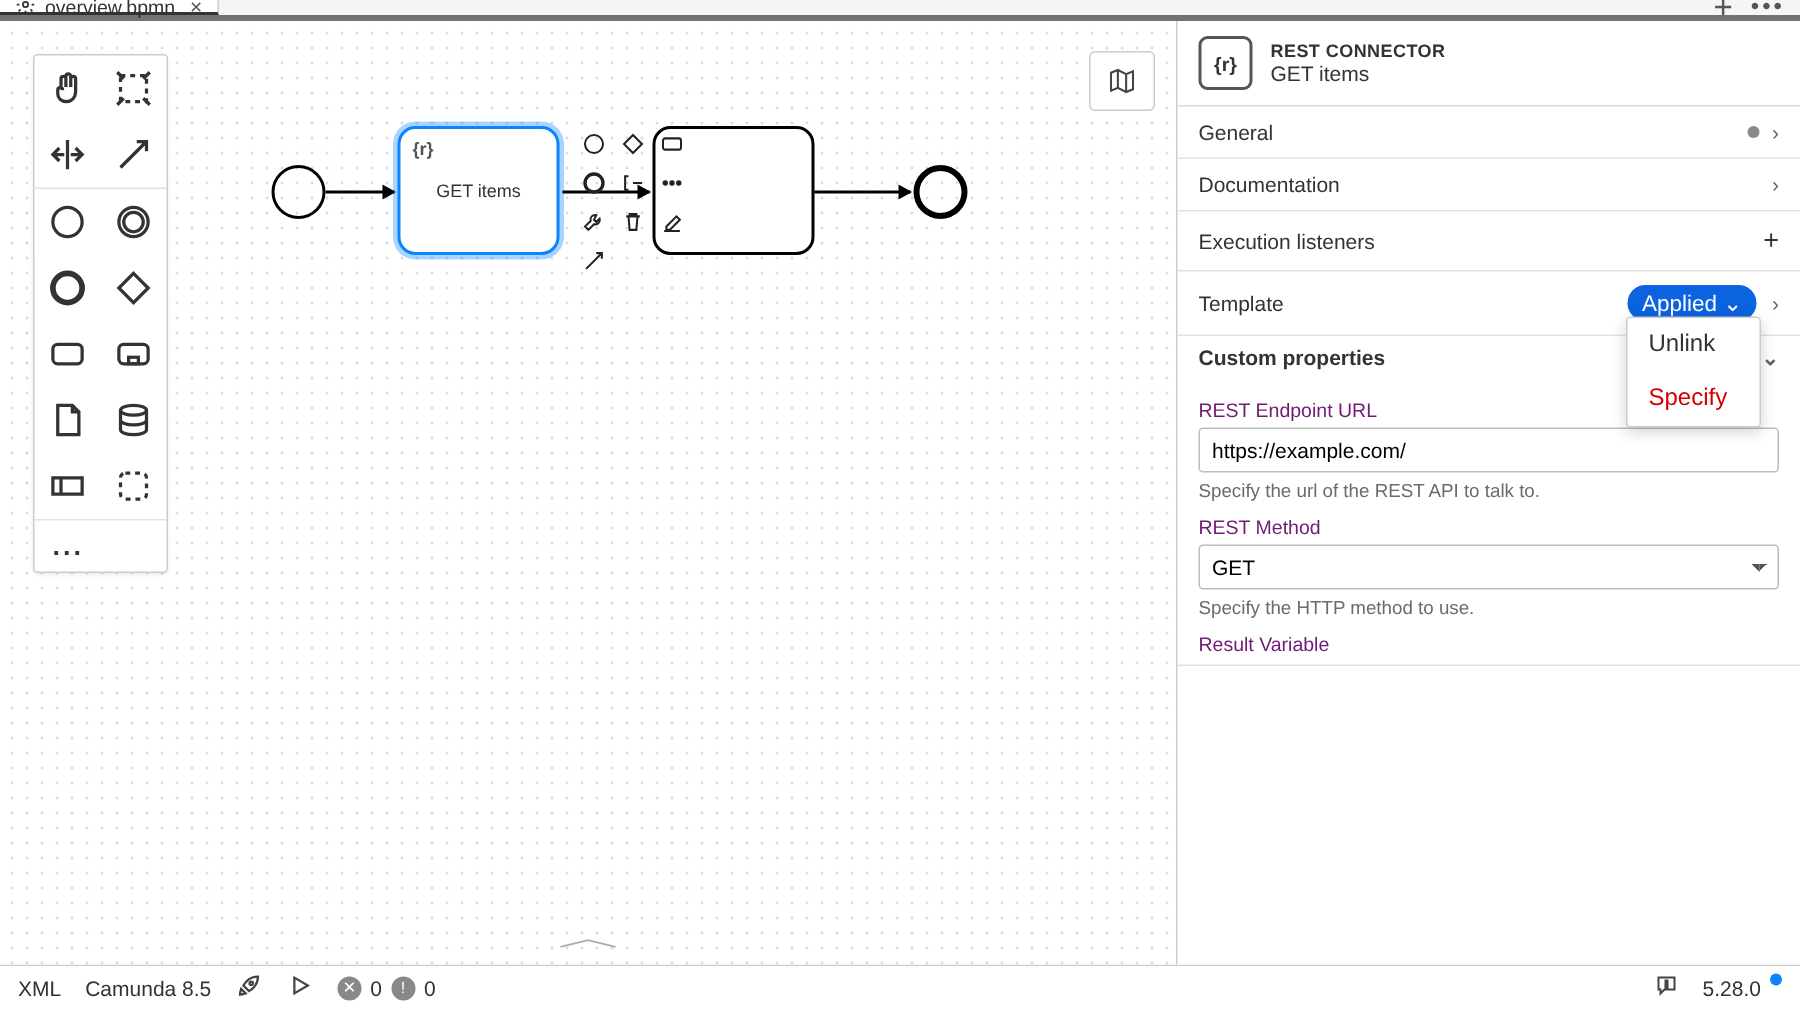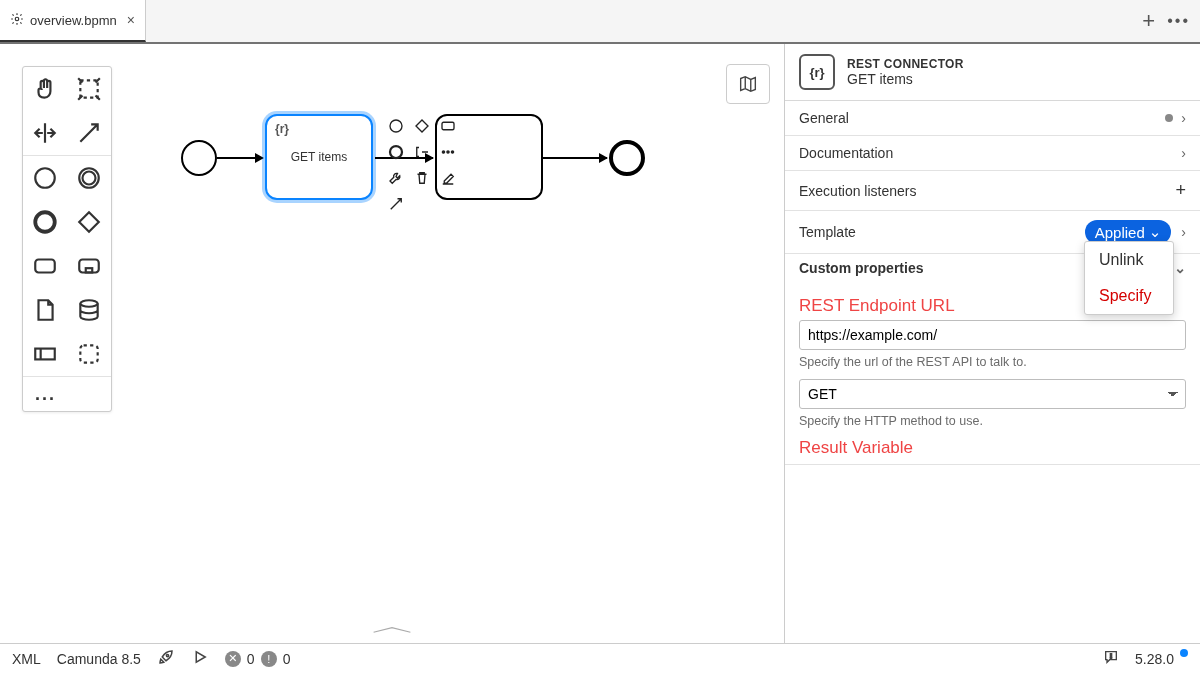--- a/index.html
+++ b/index.html
@@ -1,20 +1,20 @@
 <!DOCTYPE html>
 <html><head>
 <meta charset="utf-8">
 <style>
 * { margin:0; padding:0; box-sizing:border-box; font-family:-apple-system,BlinkMacSystemFont,"Segoe UI",Arial,sans-serif; }
 html,body { width:1200px; height:673px; overflow:hidden; background:#fff; color:#333; }
 .app { display:flex; flex-direction:column; height:100%; }
 
 
-.tabbar { height:44px; background:#f5f5f5; display:flex; align-items:stretch; border-bottom:2px solid #737373; }
+.tabbar { height:14px; background:#f5f5f5; display:flex; align-items:stretch; border-bottom:4px solid #737373; }
 .tab { display:flex; align-items:center; gap:6px; padding:0 10px; background:#fff; border-right:1px solid #ccc; font-size:13px; }
 .tab-gear { width:14px; height:14px; }
 .tab-close { font-size:14px; cursor:pointer; color:#555; margin-left:4px; }
 .tabbar-spacer { flex:1; }
 .tabbar-actions { display:flex; align-items:center; gap:12px; padding:0 10px; font-size:18px; color:#555; }
 
 
 .main { flex:1; display:flex; position:relative; min-height:0; }
 
 
@@ -64,21 +64,21 @@
 
 .section.template { position:relative; }
 .pill { background:#0b63e0; color:#fff; font-size:15px; padding:3px 10px; border-radius:14px; display:flex; align-items:center; gap:4px; }
 .template-menu { position:absolute; right:26px; top:30px; background:#fff; border:1px solid #ccc; border-radius:3px; box-shadow:0 3px 10px rgba(0,0,0,.18); z-index:20; min-width:90px; }
 .template-menu .mi { padding:9px 14px; font-size:16px; cursor:pointer; }
 .template-menu .mi.remove { color:#d40000; }
 
 .section-body { padding:6px 14px 2px; border-bottom:1px solid #e2e2e2; position:relative; }
 .section-body .sec-title { font-weight:600; font-size:14px; display:flex; justify-content:space-between; align-items:center; margin-bottom:20px; }
 
-.field-label { font-size:17px; color:#ef4444; margin:8px 0 4px; }
+.field-label { font-size:13px; color:#701a75; margin:8px 0 4px; }
 .field-input, .field-select { width:100%; border:1px solid #bdbdbd; border-radius:3px; padding:6px 8px; font-size:14px; background:#fff; }
 .field-select { appearance:none; background-image:linear-gradient(45deg,transparent 50%,#555 50%),linear-gradient(-45deg,transparent 50%,#555 50%); background-position:right 12px center,right 7px center; background-size:5px 5px; background-repeat:no-repeat; }
 .field-hint { font-size:12.5px; color:#6b6b6b; margin:5px 0 10px; }
 
 
 .status { height:30px; border-top:1px solid #ccc; display:flex; align-items:center; padding:0 12px; gap:16px; font-size:14px; color:#333; background:#fff; }
 .status .group { display:flex; align-items:center; gap:6px; }
 .status .spacer { flex:1; }
 .status svg { width:16px; height:16px; stroke:#444; fill:none; stroke-width:2; }
 .status .rocket svg, .status .play svg { width:18px; height:18px; }
@@ -326,20 +326,21 @@
       <div class="section-body">
         <div class="sec-title">
           <span>Custom properties</span>
           <span class="chev">⌄</span>
         </div>
 
         <div class="field-label">REST Endpoint URL</div>
         <input class="field-input" value="https://example.com/" style="">
         <div class="field-hint">Specify the url of the REST API to talk to.</div>
 
+        <div class="field-label">REST Method</div>
         <select class="field-select">
           <option>GET</option>
         </select>
         <div class="field-hint">Specify the HTTP method to use.</div>
 
         <div class="field-label">Result Variable</div>
       </div>
     </div>
   </div>
 

